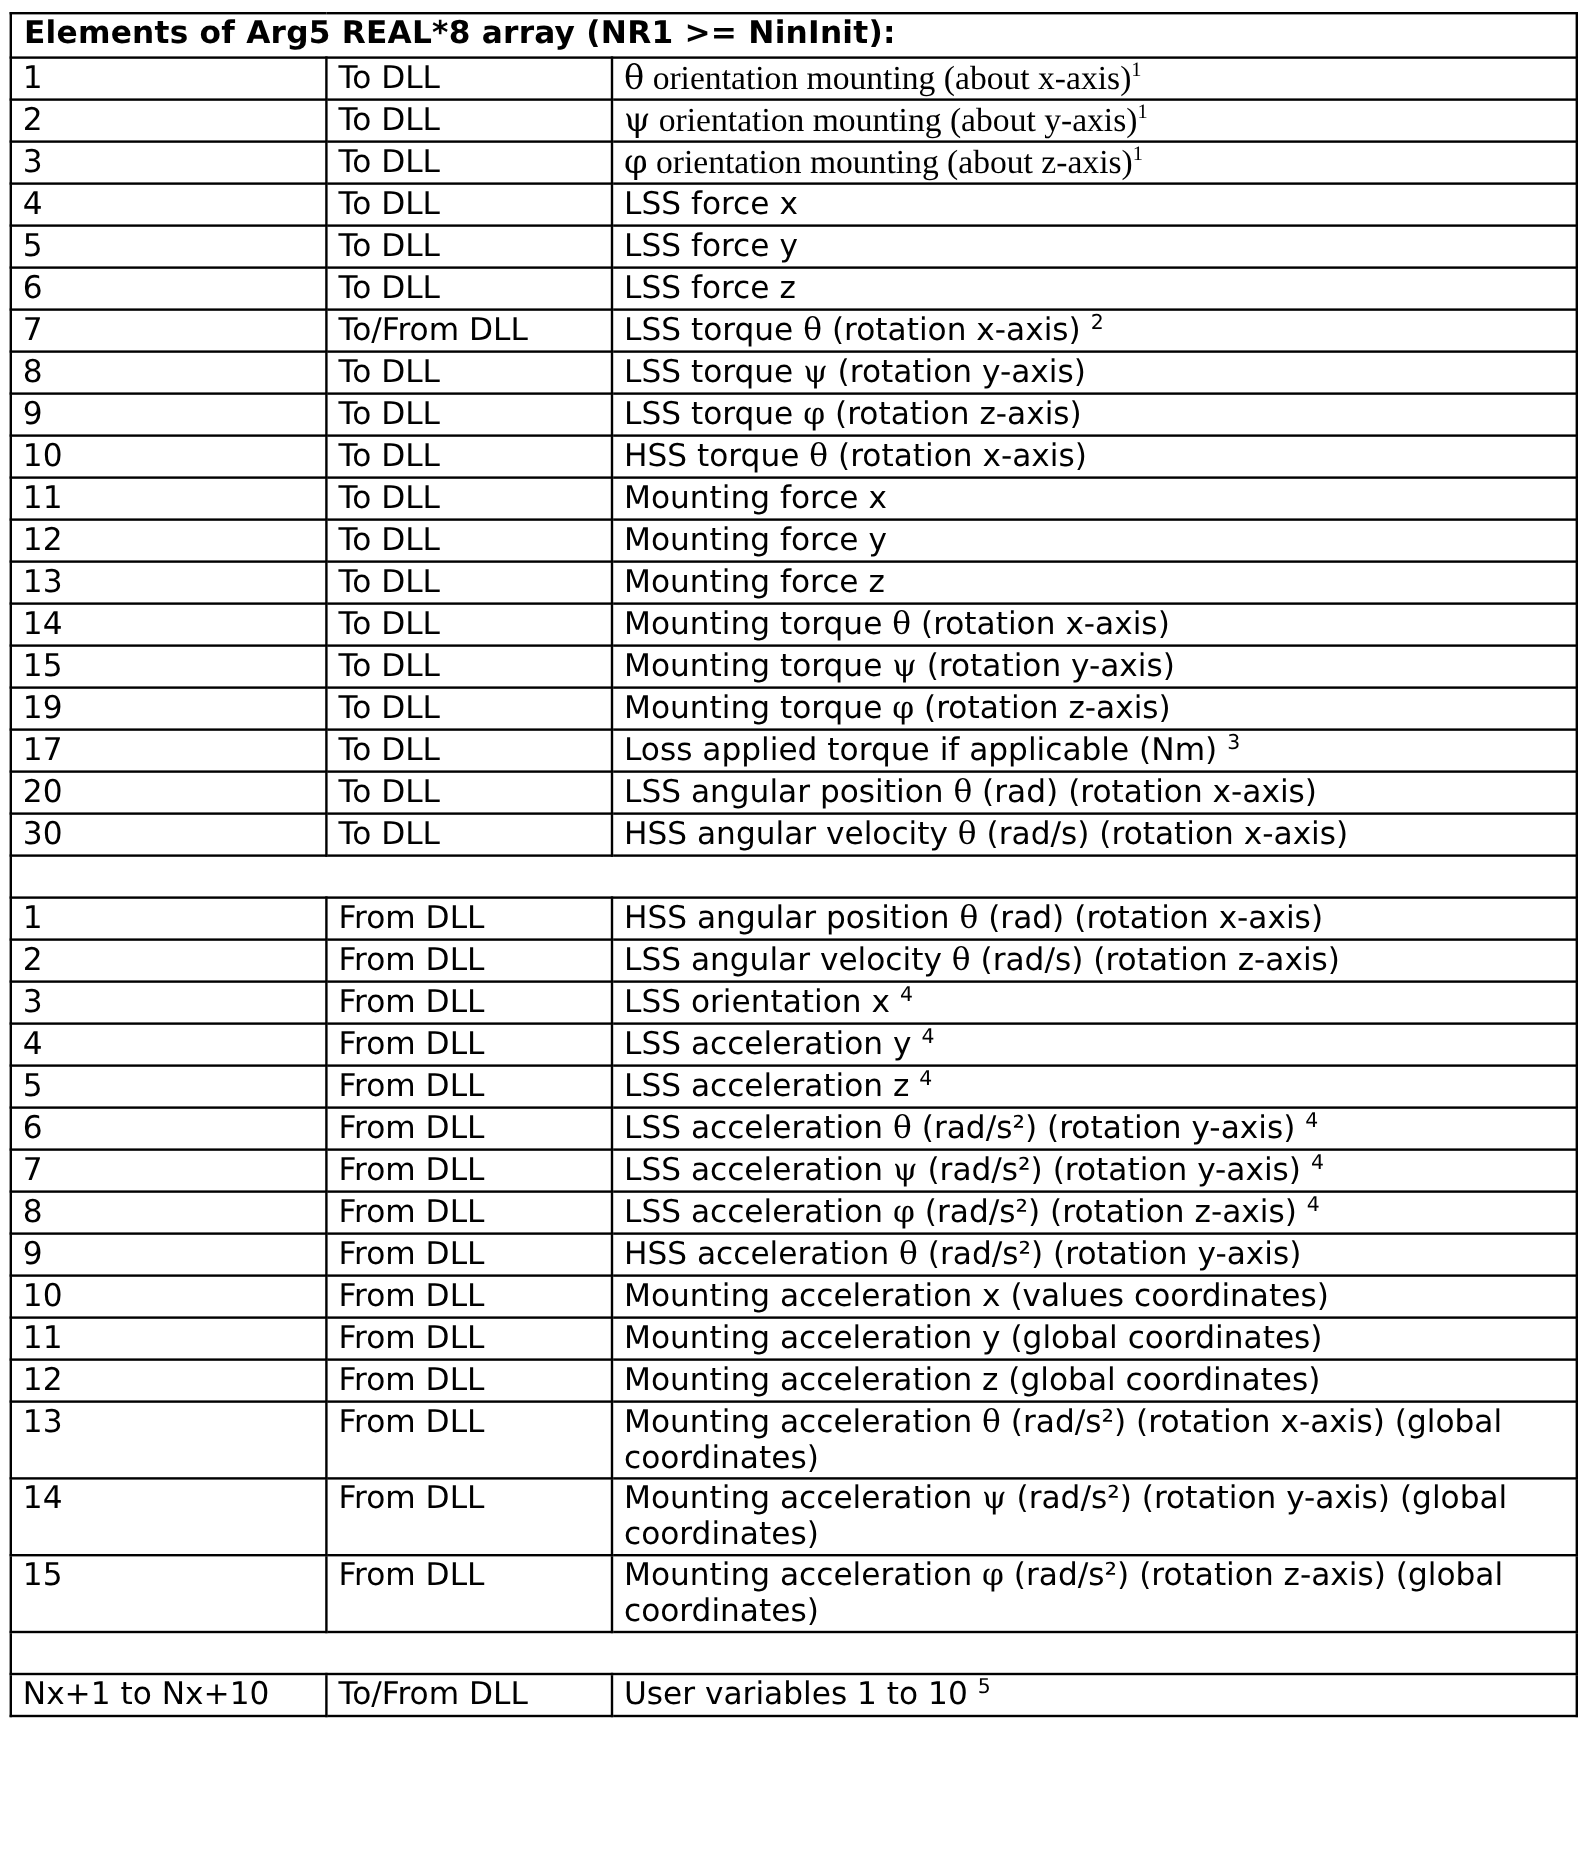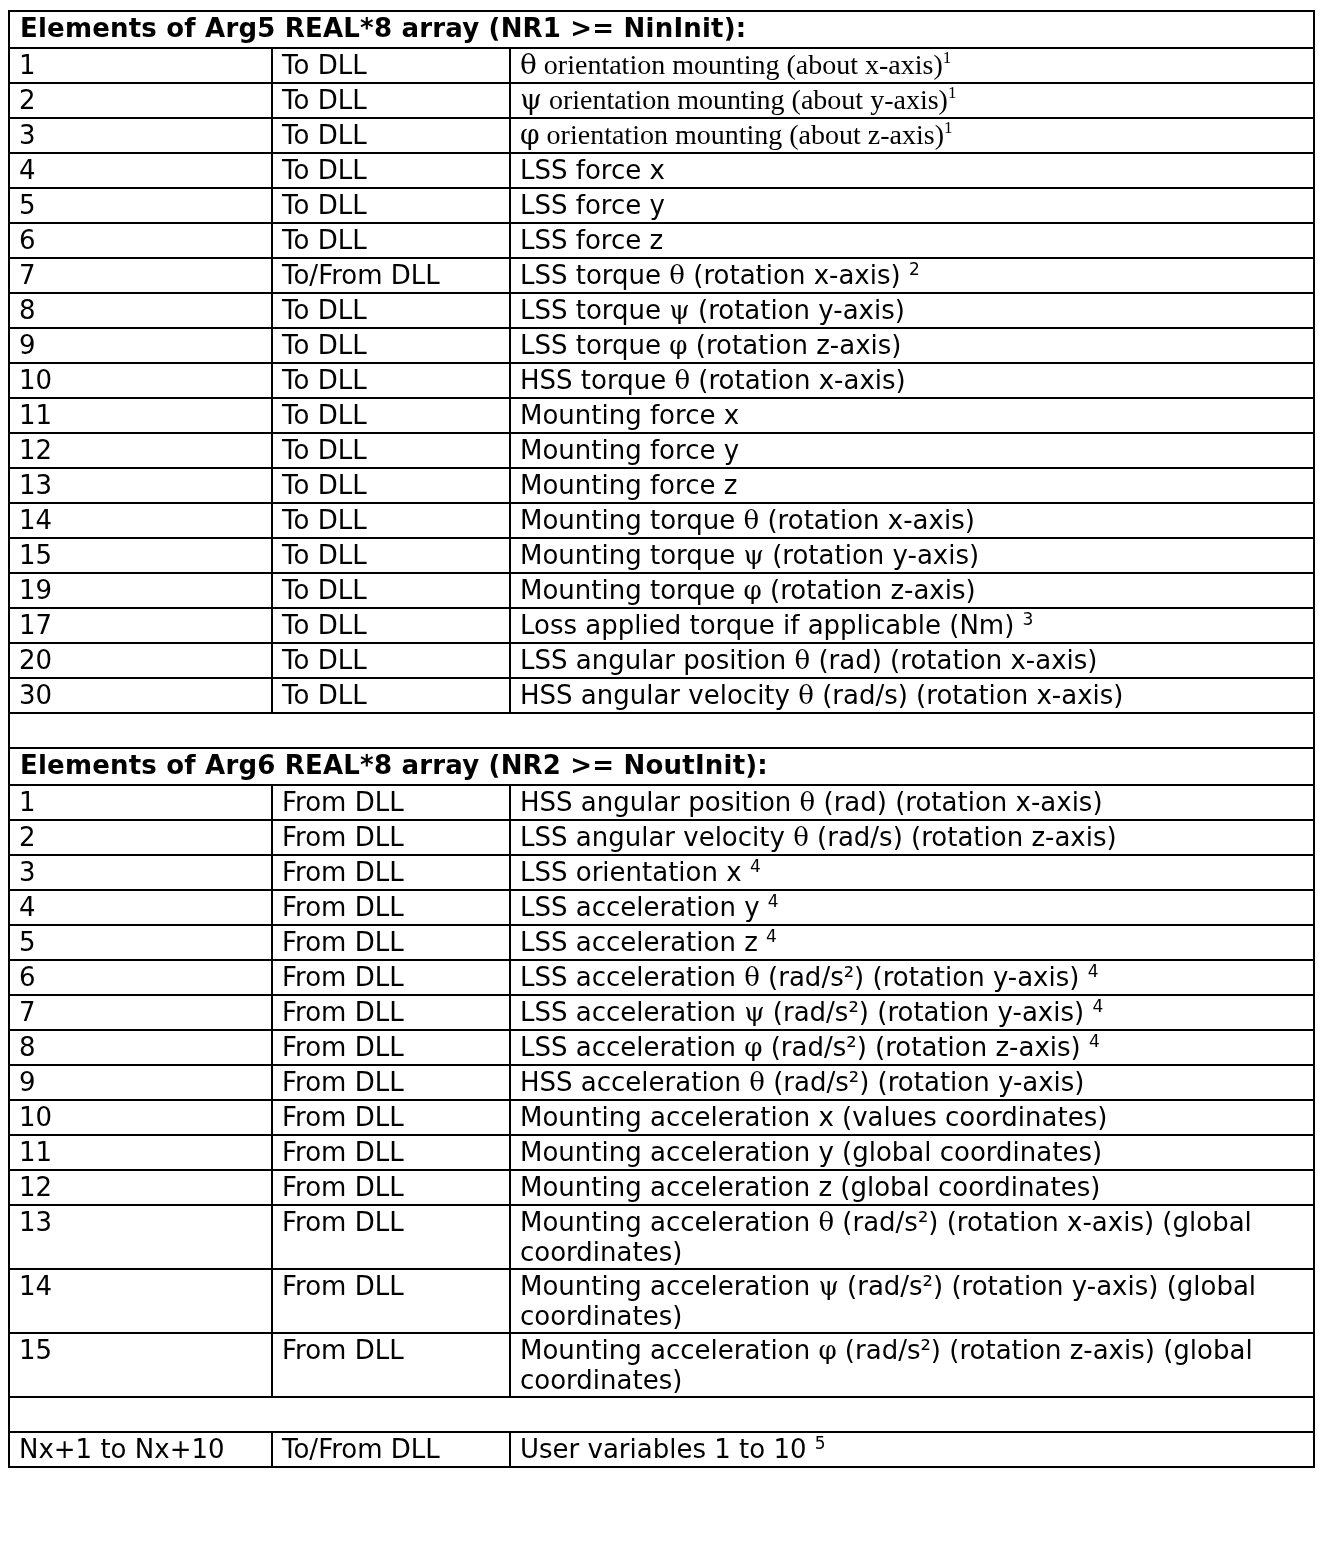--- a/index.html
+++ b/index.html
@@ -166,23 +166,20 @@
         </tr>
         <tr>
           <td>30</td>
           <td>To DLL</td>
           <td class="desc-cell"><span class="desc-text">HSS angular velocity <span class="greek">θ</span> (rad/s) (rotation x-axis)</span></td>
         </tr>
         <tr>
           <td colspan="3" class="spacer"></td>
         </tr>
         <tr>
-          <th colspan="3" class="section-title">Elements of Arg6 REAL*8 array (NR2 &gt;= NoutInit):</th>
-        </tr>
-        <tr>
           <td>1</td>
           <td>From DLL</td>
           <td class="desc-cell"><span class="desc-text">HSS angular position <span class="greek">θ</span> (rad) (rotation x-axis)</span></td>
         </tr>
         <tr>
           <td>2</td>
           <td>From DLL</td>
           <td class="desc-cell"><span class="desc-text">LSS angular velocity <span class="greek">θ</span> (rad/s) (rotation z-axis)</span></td>
         </tr>
         <tr>

